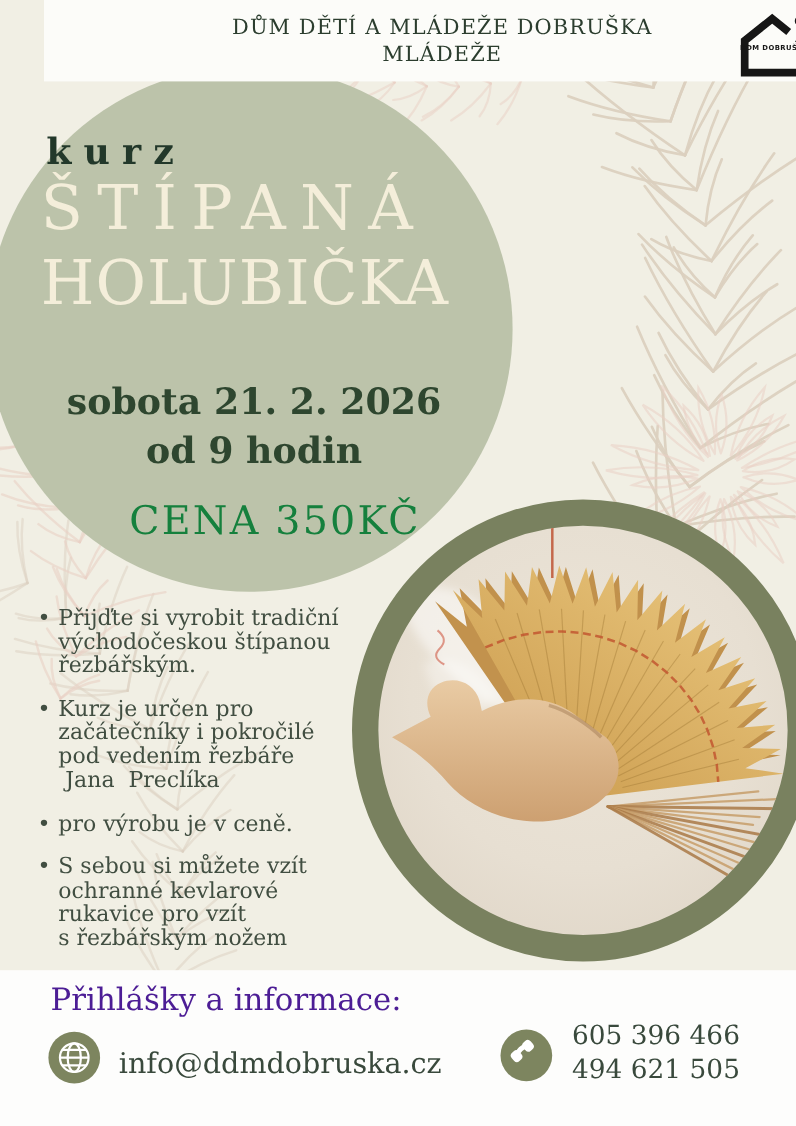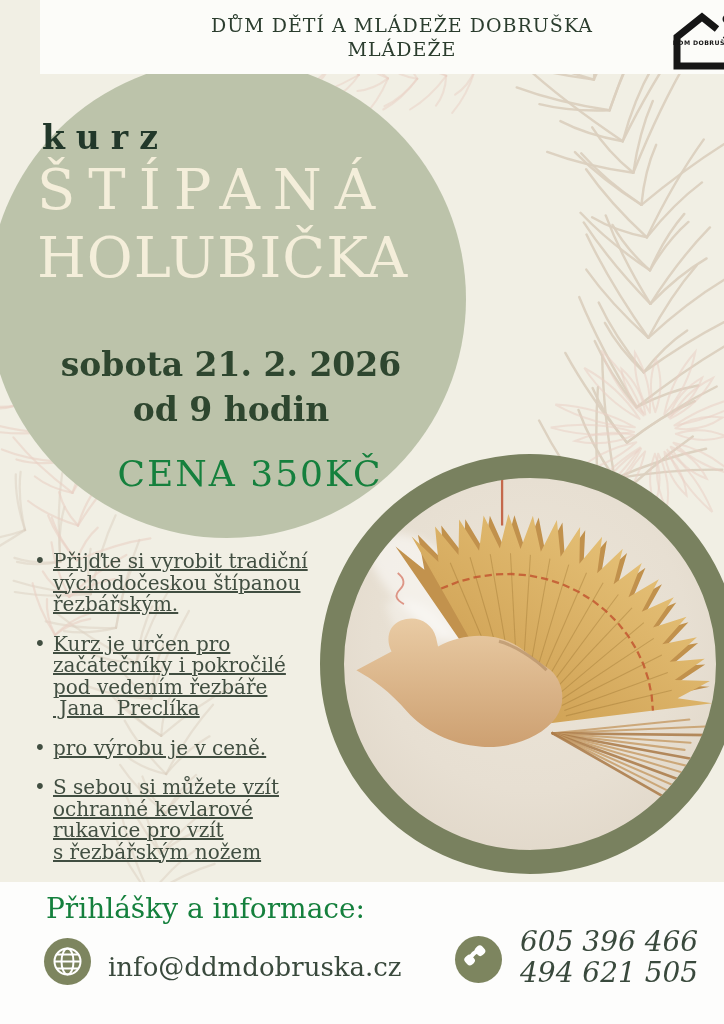--- a/index.html
+++ b/index.html
@@ -13,35 +13,35 @@
     font-size:19px;letter-spacing:1px;line-height:24px;}
   .logo{position:absolute;right:26px;top:7px;}
   .hero{position:absolute;z-index:3;color:#2e462f;}
   .kicker{left:42px;top:118px;font-size:33px;font-weight:bold;letter-spacing:11px;color:#22382a;}
   .title{left:37px;top:156px;width:460px;font-size:56px;line-height:68px;color:#f4eeda;}
   .title .t1{letter-spacing:13px;}
   .title .t2{letter-spacing:1px;}
   .dateblock{left:16px;top:302px;width:430px;text-align:center;font-weight:bold;font-size:33px;line-height:45px;color:#2e462f;margin-top:40px;}
   .price{left:35px;top:438px;width:430px;text-align:center;font-size:36px;letter-spacing:2px;color:#15803d;margin-top:15px;}
   .bullets{position:absolute;left:36px;top:551px;width:330px;margin:0;padding:0;list-style:none;z-index:3;
-    color:#414e41;font-size:20px;line-height:21.5px;text-decoration:underline;}
+    color:#414e41;font-size:20px;line-height:21.5px;}
   .bullets li{position:relative;padding-left:17px;margin-bottom:18px;}
   .bullets li::before{content:"•";position:absolute;left:-2px;top:0;font-size:20px;color:#414e41;}
   .bline{white-space:pre;}
   .photo{position:absolute;left:320px;top:454px;width:420px;height:420px;border-radius:50%;
     border:24px solid #79815f;box-sizing:border-box;z-index:2;overflow:hidden;
     background:radial-gradient(circle at 50% 42%, #ece5d8 0%, #e7dfd2 55%, #ddd3c4 100%);}
   .photo svg{display:block;width:372px;height:372px;}
   .footer-band{position:absolute;left:0;top:882px;width:724px;height:142px;background:#fdfdfc;z-index:4;}
-  .f-heading{position:absolute;left:46px;top:10px;font-size:28px;color:#15803d;}
+  .f-heading{position:absolute;left:46px;top:10px;font-size:28px;color:#4c1d95;}
   .icon-circle{position:absolute;width:47px;height:47px;border-radius:50%;background:#7d855f;}
   .globe{left:44px;top:56px;}
   .phone{left:455px;top:54px;}
   .f-email{position:absolute;left:108px;top:70px;font-size:26px;color:#39493c;}
-  .f-phones{position:absolute;left:520px;top:44px;font-size:28px;line-height:31px;color:#39493c;font-style:italic;}
+  .f-phones{position:absolute;left:520px;top:44px;font-size:24px;line-height:31px;color:#39493c;}
   .icon-circle svg{display:block;margin:8px auto 0;}
 </style>
 </head>
 <body>
 
 <div class="poster">
 
   <svg id="deco" width="724" height="1024" viewBox="0 0 724 1024">
       <path d="M555.0 20.0 Q557.3 -23.6 568.2 -57.7" stroke="#dbd0bf" stroke-width="2.4" fill="none" opacity="0.95" stroke-linecap="round"></path>
       <path d="M555.0 20.0 Q553.3 -22.2 561.0 -56.0" stroke="#dbd0bf" stroke-width="2.4" fill="none" opacity="0.95" stroke-linecap="round"></path>

